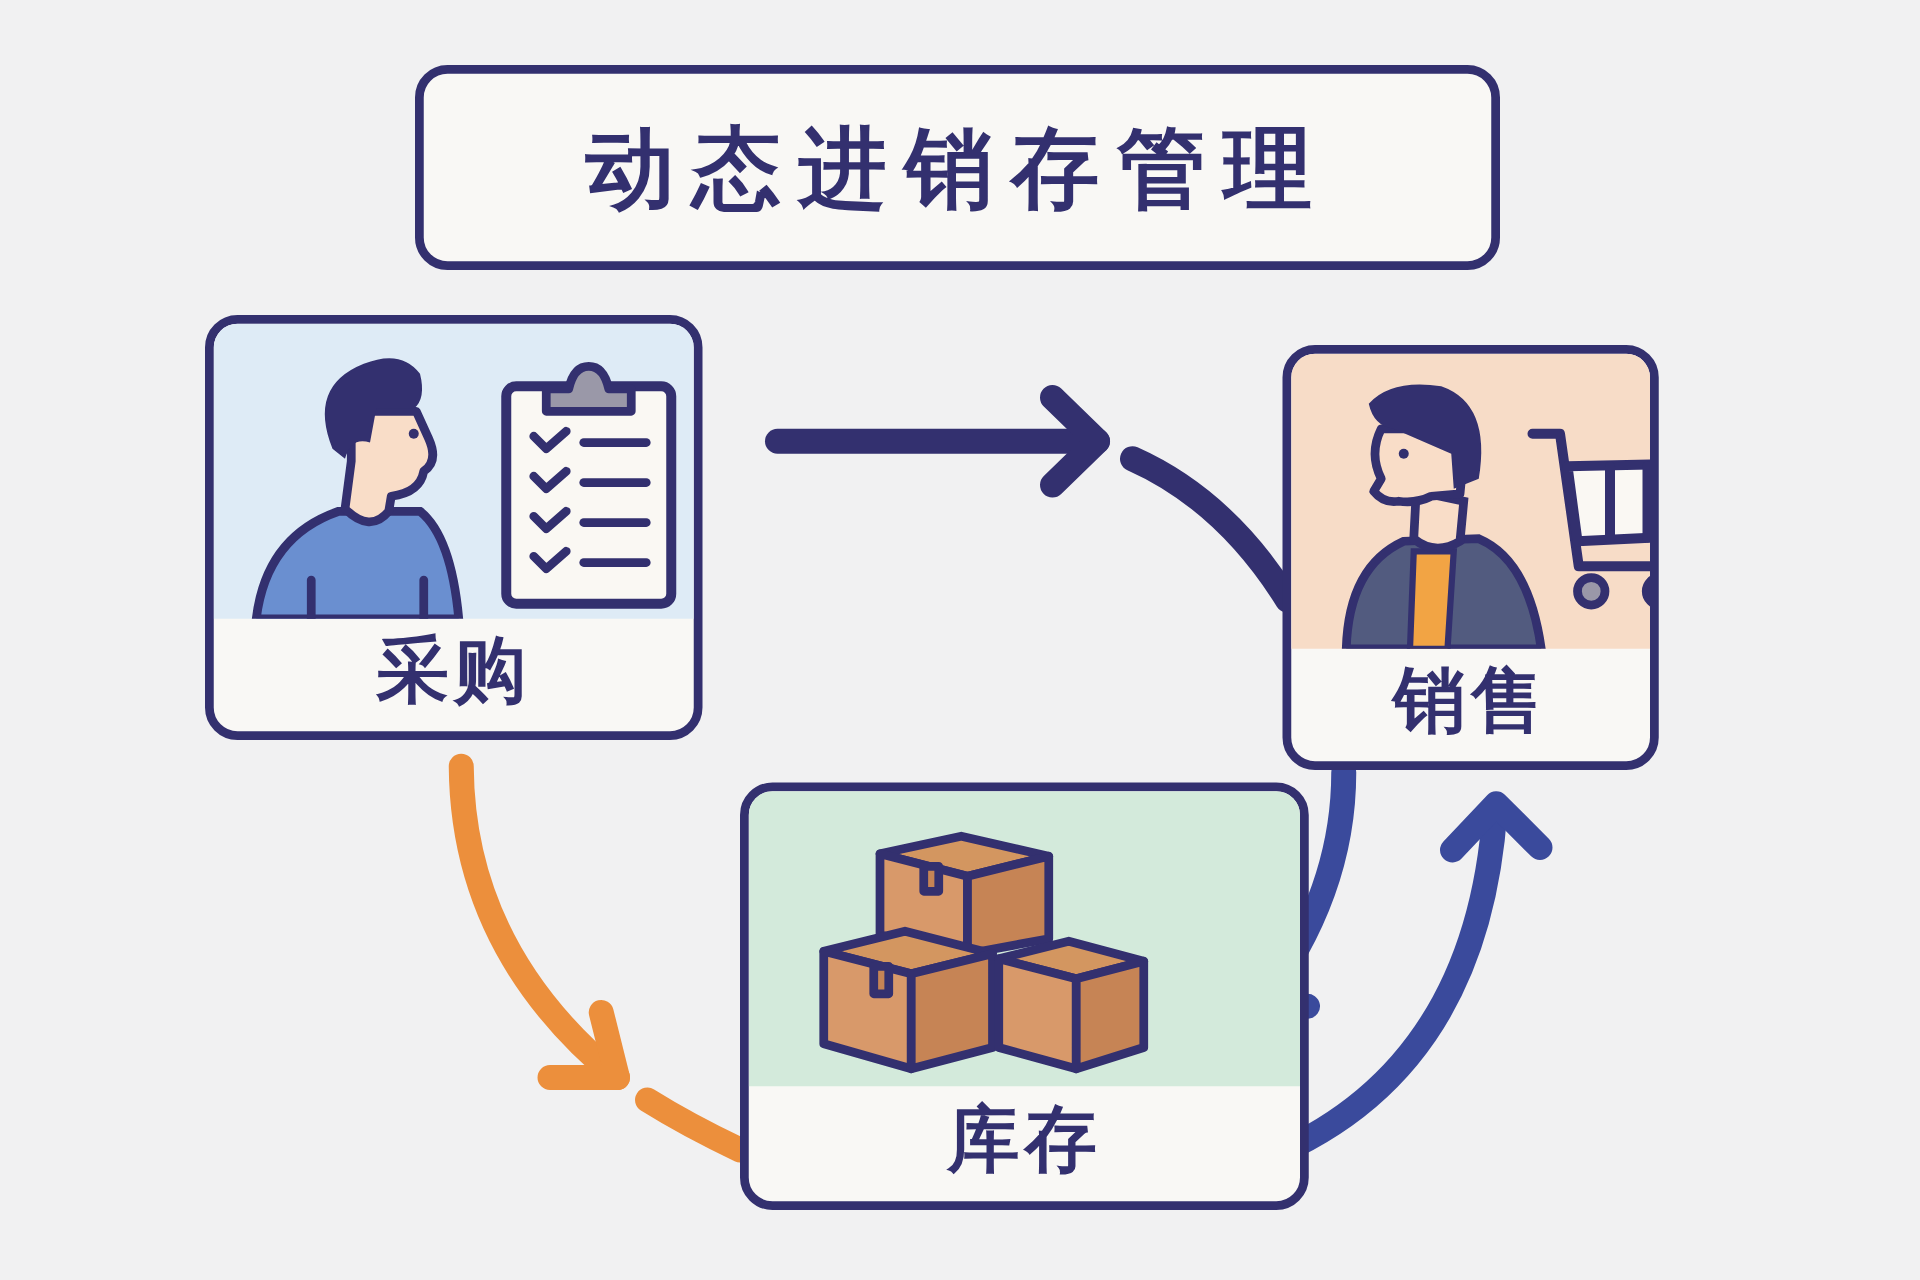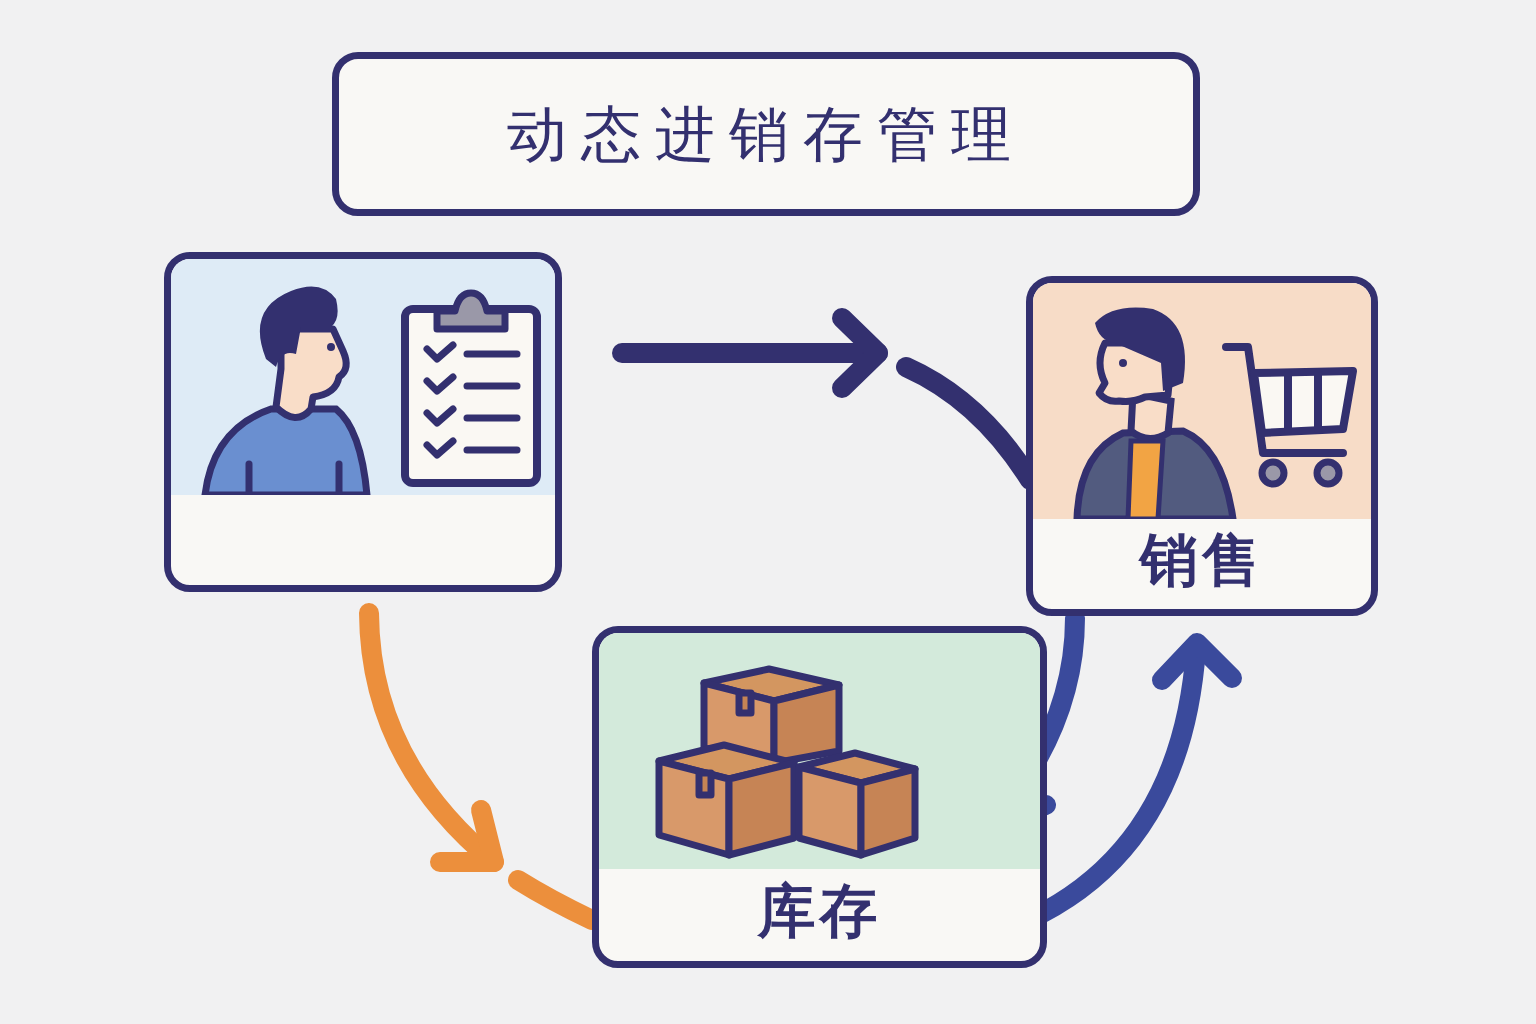--- a/index.html
+++ b/index.html
@@ -8,37 +8,37 @@
     background:#f1f1f2;
     font-family: "DejaVu Sans", "Liberation Sans", sans-serif;
     color:#2e2c6e;
   }
   .title-box {
     position:absolute; left:332px; top:52px; width:868px; height:164px;
     box-sizing:border-box; border:7px solid #33306f; border-radius:26px;
     background:#f9f8f5; display:flex; align-items:center; justify-content:center;
   }
   .title-text {
-    font-size:60px; font-weight:normal; letter-spacing:14px; color:#33306f;
+    font-size:71px; font-weight:bold; letter-spacing:14px; color:#33306f;
     line-height:1;
   }
   .card {
     position:absolute; box-sizing:border-box; border:7px solid #33306f;
     border-radius:26px; overflow:hidden; background:#f9f8f5;
   }
   .card .art { position:absolute; left:0; top:0; right:0; }
   .card .label {
     position:absolute; left:0; right:0; bottom:0; display:flex;
     align-items:center; justify-content:center;
     font-size:58px; font-weight:bold; color:#33306f; letter-spacing:4px;
   }
   #card-purchase { left:164px; top:252px; width:398px; height:340px; }
   #card-purchase .art { height:236px; background:#deebf6; }
   #card-purchase .label { height:97px; }
-  #card-sales { left:1026px; top:276px; width:352px; height:340px; }
+  #card-sales { left:1026px; top:276px; width:301px; height:340px; }
   #card-sales .art { height:236px; background:#f7dcc7; }
   #card-sales .label { height:97px; }
   #card-inventory { left:592px; top:626px; width:455px; height:342px; }
   #card-inventory .art { height:236px; background:#d3eadb; }
   #card-inventory .label { height:99px; }
   svg.abs { position:absolute; left:0; top:0; }
 </style>
 </head>
 <body>
 
@@ -92,20 +92,21 @@
           <line x1="70" y1="75" x2="120" y2="75"></line>
         <polyline points="30,102 40,112 56,98"></polyline>
           <line x1="70" y1="107" x2="120" y2="107"></line>
         <polyline points="30,134 40,144 56,130"></polyline>
           <line x1="70" y1="139" x2="120" y2="139"></line>
         <polyline points="30,166 40,176 56,162"></polyline>
           <line x1="70" y1="171" x2="120" y2="171"></line>
       </g>
     </svg>
   </div>
+  <div class="label">采购</div>
 </div>
 
 <div class="card" id="card-sales">
   <div class="art">
     <svg width="338" height="236">
       <path d="M44,236 Q46,170 90,150 L150,148 Q190,165 200,236 Z" fill="#525b7f" stroke="#33306f" stroke-width="7"></path>
       <path d="M98,158 L95,236 L125,236 L130,158 Z" fill="#f2a444" stroke="#33306f" stroke-width="5"></path>
       <path d="M100,110 L98,148 Q115,162 135,150 L138,118 Z" fill="#f9ddc8" stroke="#33306f" stroke-width="7"></path>
       <path d="M72,60 Q62,80 72,100 L66,110 Q74,120 86,118 Q100,120 112,114 L135,112 L140,60 Z" fill="#f9ddc8" stroke="#33306f" stroke-width="7" stroke-linejoin="round"></path>
       <path d="M62,40 Q80,20 120,26 Q160,40 150,100 L130,108 L128,80 L82,60 Q66,58 62,40 Z" fill="#33306f"></path>

